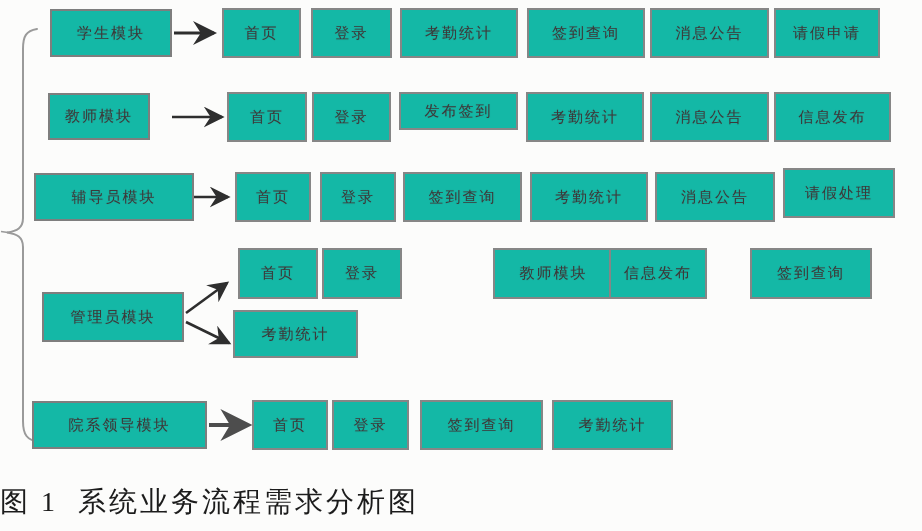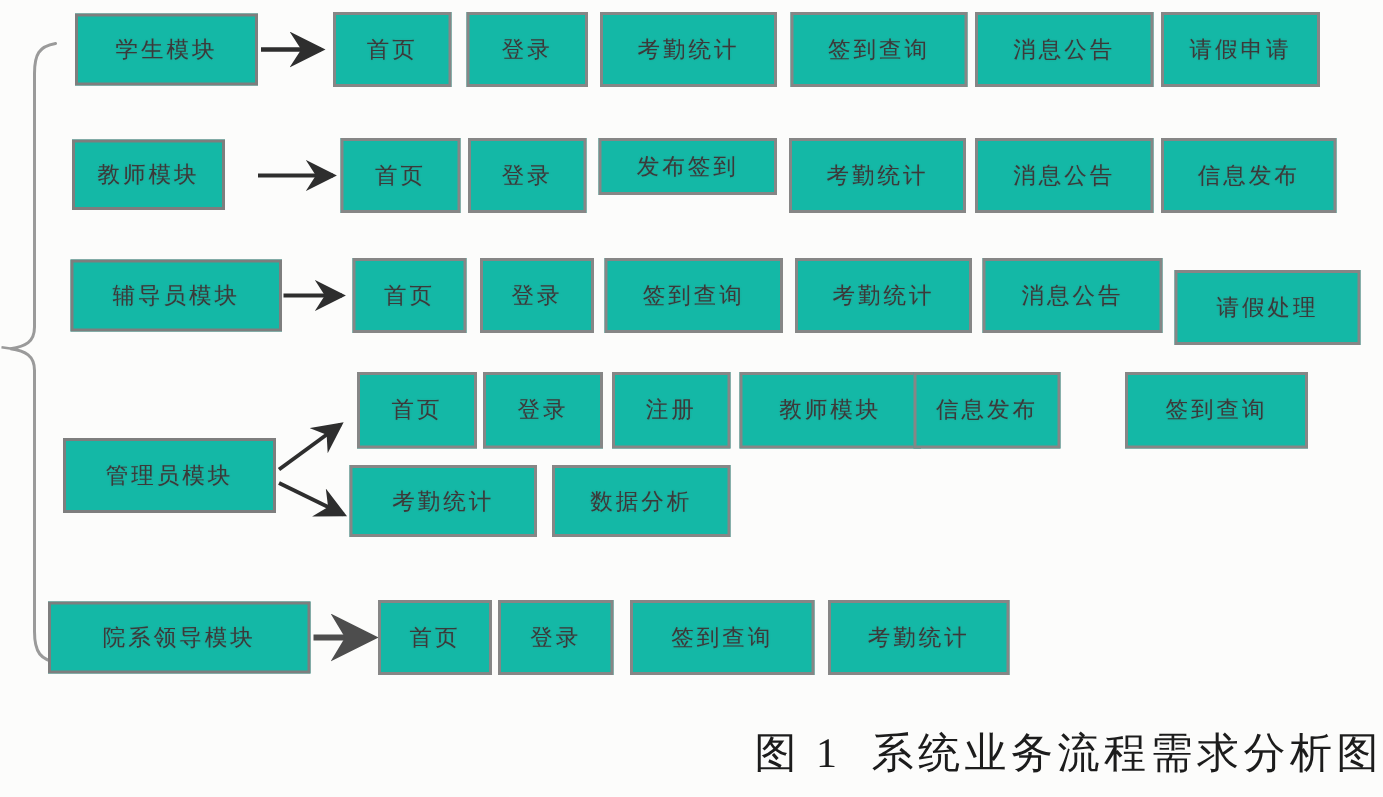--- a/index.html
+++ b/index.html
@@ -26,21 +26,21 @@
     font-size:15px;
     letter-spacing:2px;
     color:#3a3a3a;
     text-shadow:0 0 1px rgba(90,90,90,.35);
     white-space:nowrap;
   }
   .module{border-color:#7e7e7e;}
   .caption{
     position:absolute;
     left:0;top:483px;width:922px;
-    text-align:right;
+    text-align:left;
     font-size:28px;
     color:#1c1c1c;
     letter-spacing:3px;
     white-space:pre;
   }
 </style>
 </head>
 <body>
 
 <div class="canvas">
@@ -78,37 +78,35 @@
   <div class="box" style="left:774px;top:8px;width:106px;height:50px">请假申请</div>
 
   <div class="box module" style="left:48px;top:93px;width:102px;height:47px">教师模块</div>
   <div class="box" style="left:227px;top:92px;width:80px;height:50px">首页</div>
   <div class="box" style="left:312px;top:92px;width:79px;height:50px">登录</div>
   <div class="box" style="left:399px;top:92px;width:119px;height:38px">发布签到</div>
   <div class="box" style="left:526px;top:92px;width:118px;height:50px">考勤统计</div>
   <div class="box" style="left:650px;top:92px;width:119px;height:50px">消息公告</div>
   <div class="box" style="left:774px;top:92px;width:117px;height:50px">信息发布</div>
 
-  <div class="box module" style="left:47px;top:173px;width:141px;height:48px">辅导员模块</div>
+  <div class="box module" style="left:34px;top:173px;width:160px;height:48px">辅导员模块</div>
   <div class="box" style="left:235px;top:172px;width:76px;height:50px">首页</div>
   <div class="box" style="left:320px;top:172px;width:76px;height:50px">登录</div>
   <div class="box" style="left:403px;top:172px;width:119px;height:50px">签到查询</div>
   <div class="box" style="left:530px;top:172px;width:118px;height:50px">考勤统计</div>
   <div class="box" style="left:655px;top:172px;width:120px;height:50px">消息公告</div>
-  <div class="box" style="left:783px;top:180px;width:124px;height:50px">请假处理</div>
+  <div class="box" style="left:783px;top:168px;width:112px;height:50px">请假处理</div>
 
   <div class="box module" style="left:42px;top:292px;width:142px;height:50px">管理员模块</div>
   <div class="box" style="left:238px;top:248px;width:80px;height:51px">首页</div>
   <div class="box" style="left:322px;top:248px;width:80px;height:51px">登录</div>
-  <div class="box" style="left:408px;top:248px;width:79px;height:51px">注册</div>
   <div class="box" style="left:493px;top:248px;width:121px;height:51px">教师模块</div>
   <div class="box" style="left:609px;top:248px;width:98px;height:51px">信息发布</div>
   <div class="box" style="left:750px;top:248px;width:122px;height:51px">签到查询</div>
   <div class="box" style="left:233px;top:310px;width:125px;height:48px">考勤统计</div>
-  <div class="box" style="left:368px;top:310px;width:119px;height:48px">数据分析</div>
 
   <div class="box module" style="left:32px;top:401px;width:175px;height:48px">院系领导模块</div>
   <div class="box" style="left:252px;top:400px;width:76px;height:50px">首页</div>
   <div class="box" style="left:332px;top:400px;width:77px;height:50px">登录</div>
   <div class="box" style="left:420px;top:400px;width:123px;height:50px">签到查询</div>
   <div class="box" style="left:552px;top:400px;width:121px;height:50px">考勤统计</div>
 
   <div class="caption">图 1  系统业务流程需求分析图</div>
 </div>
 

